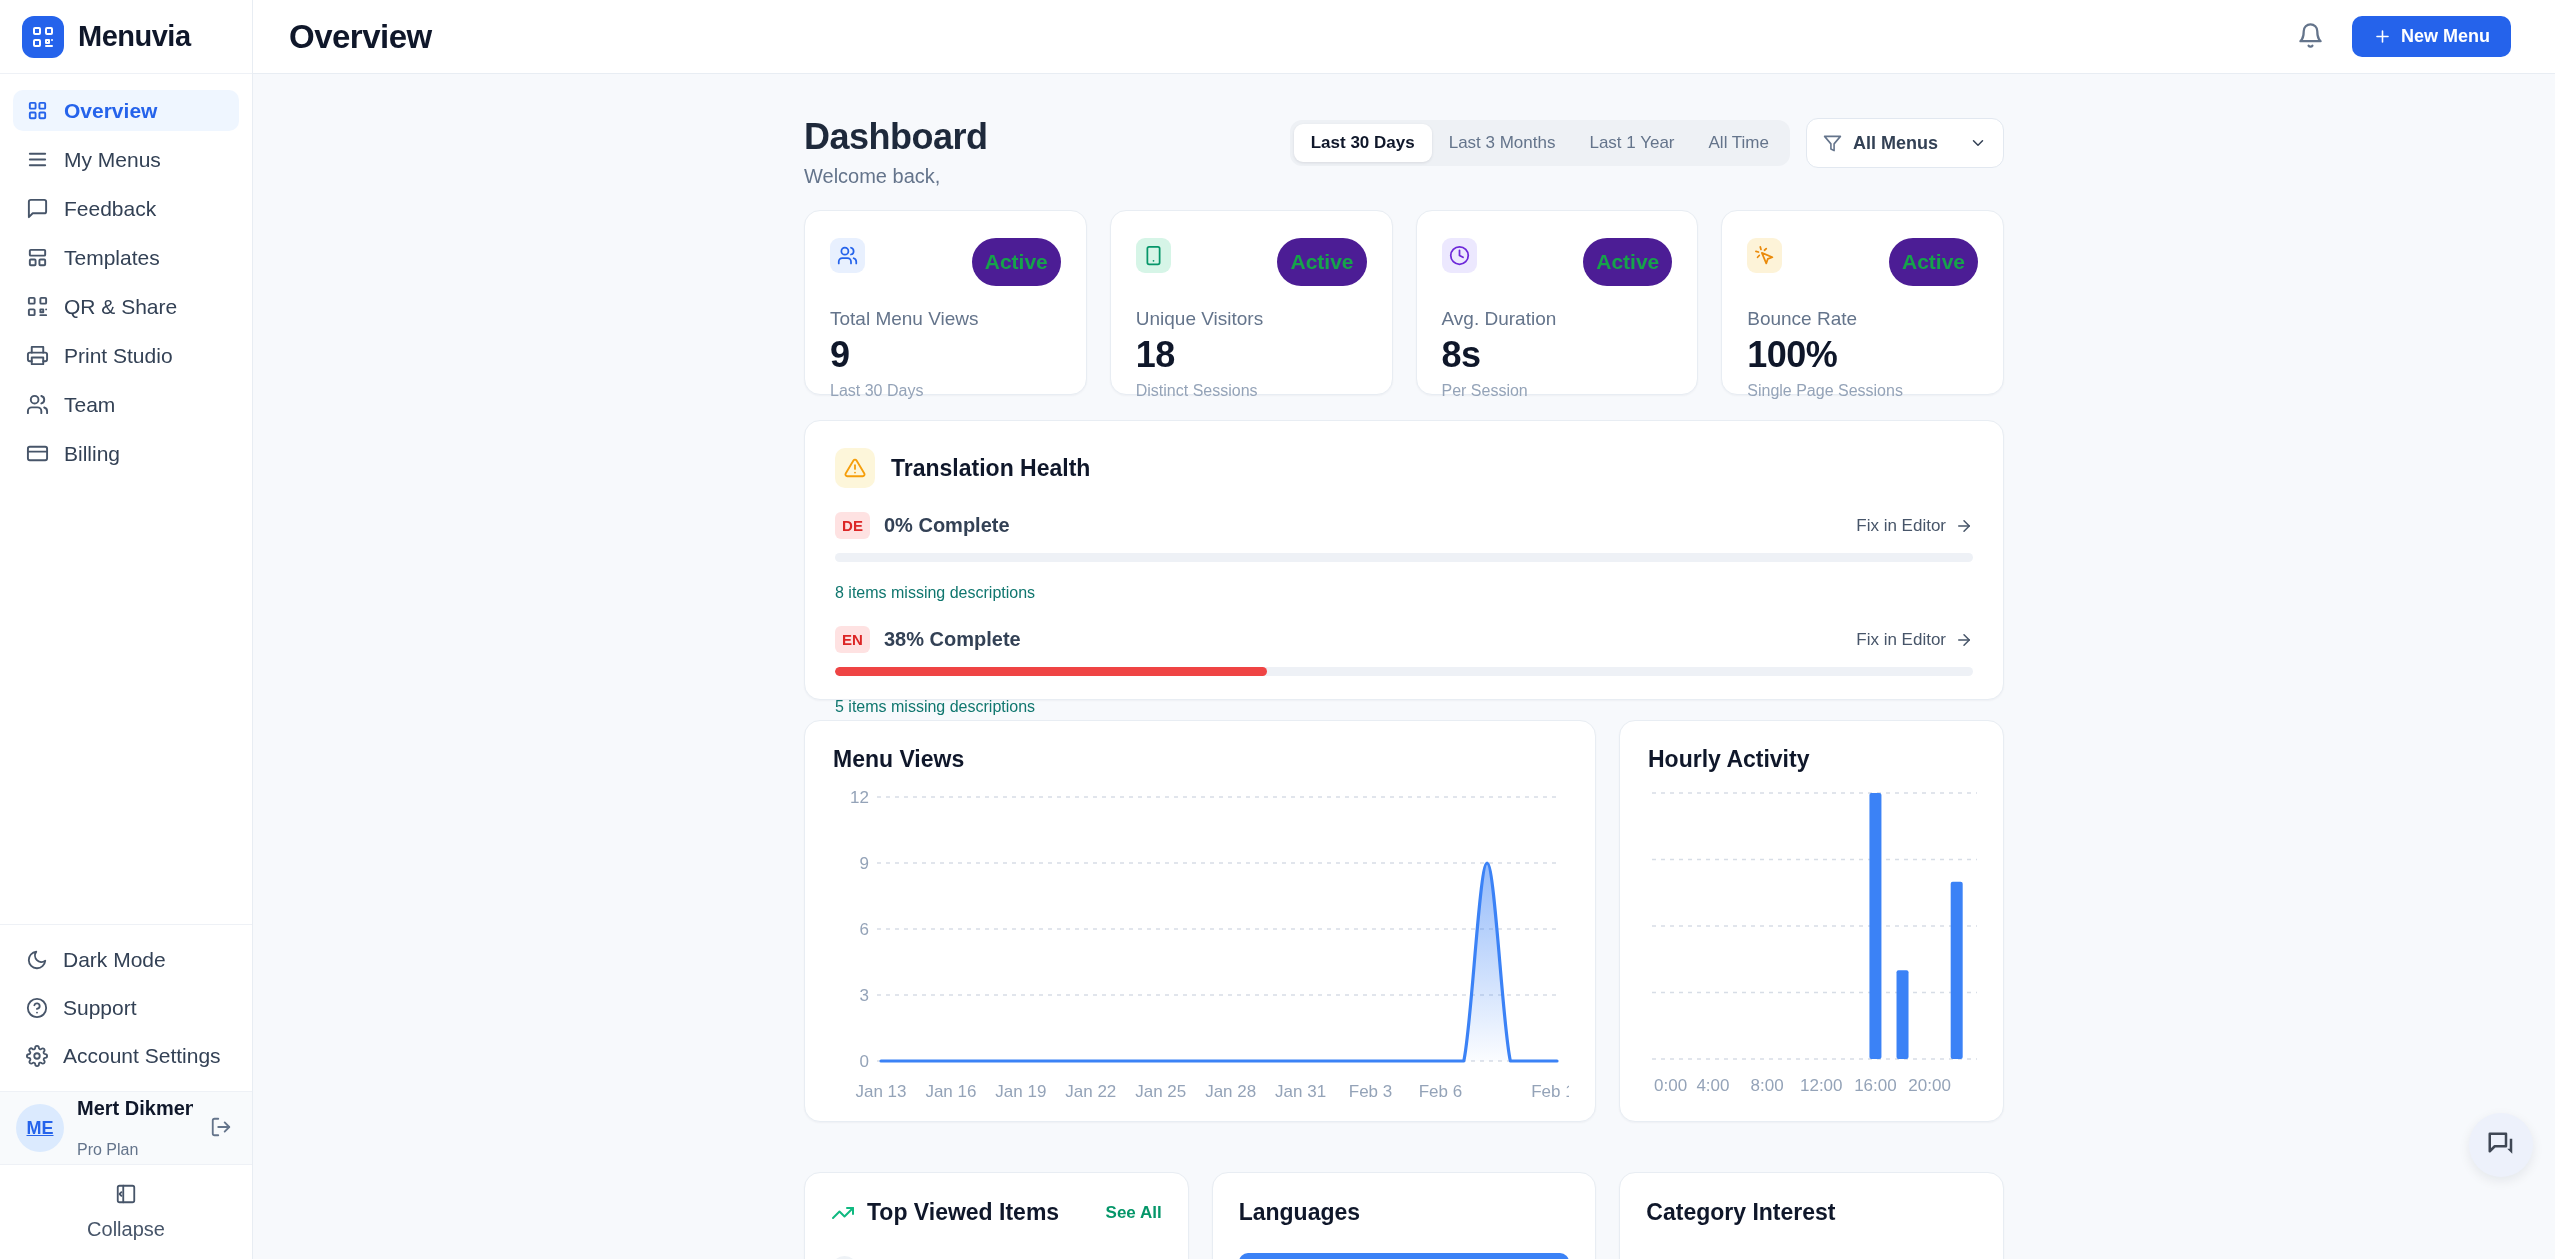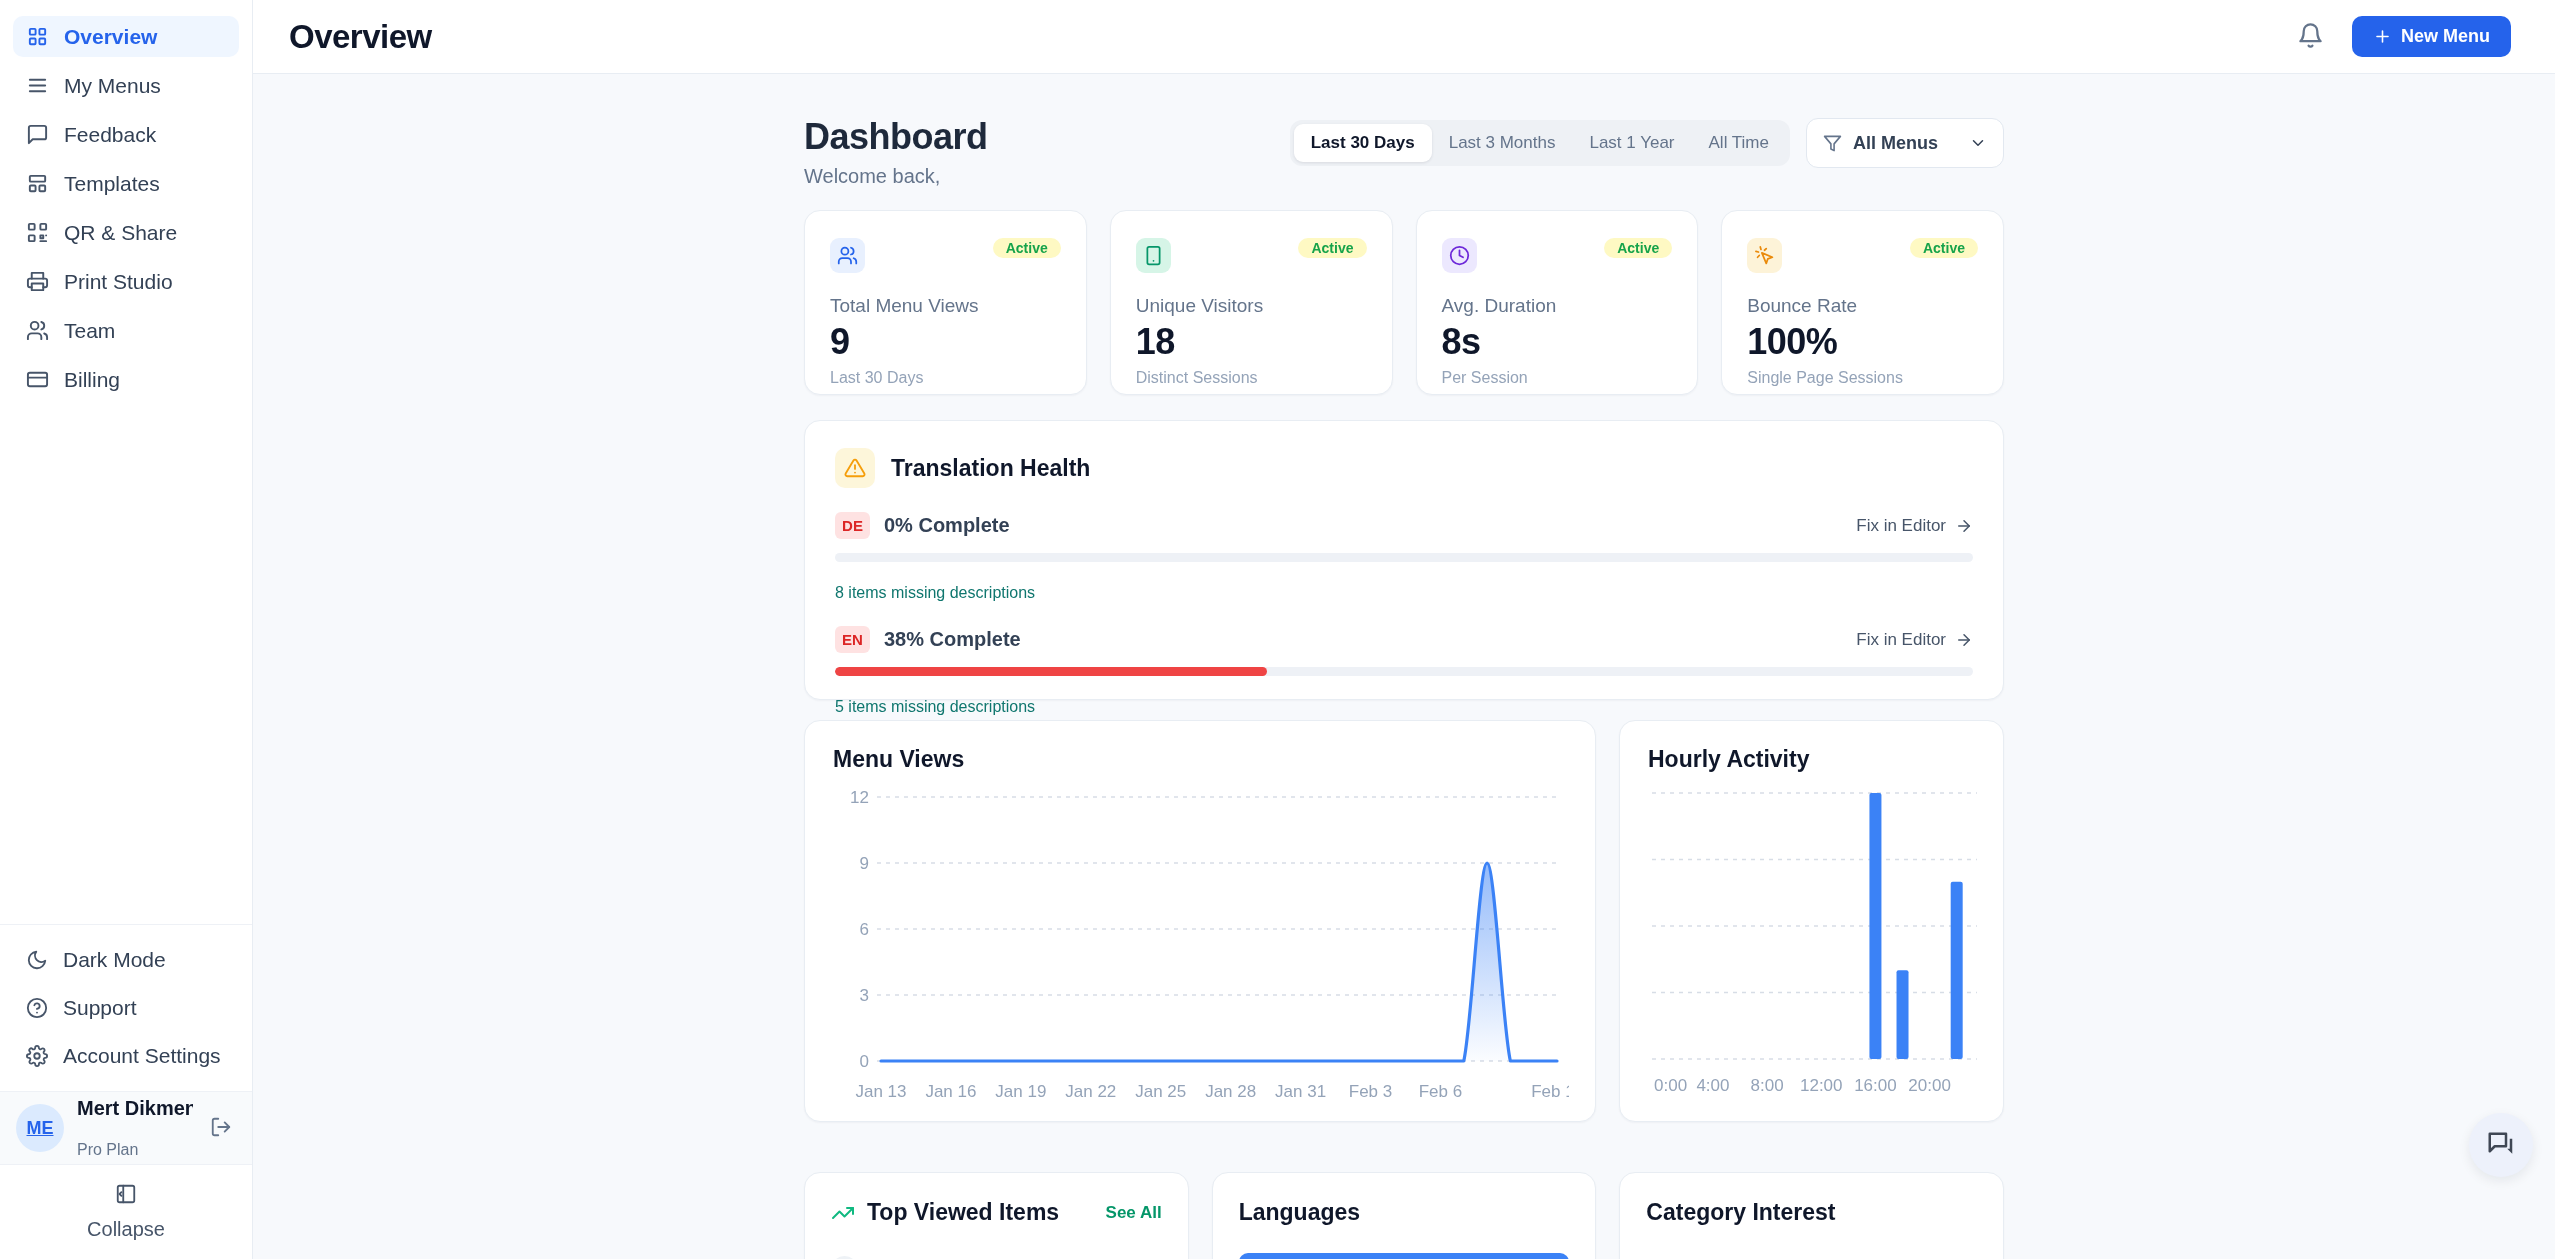--- a/index.html
+++ b/index.html
@@ -56,21 +56,21 @@
   .menu-select .sel-label { font-size:18px; font-weight:600; color:#334155; }
   .menu-select svg.chev { width:18px; height:18px; stroke:#334155; margin-left:auto; }
 
   .card { background:#ffffff; border:1px solid #e8edf3; border-radius:16px; box-shadow:0 1px 2px rgba(15,23,42,0.04); }
 
   .stats-row { display:grid; grid-template-columns:repeat(4,1fr); gap:23px; margin-top:22px; }
   .stat-card { height:185px; padding:27px 25px; position:relative; }
   .stat-top { display:flex; align-items:flex-start; justify-content:space-between; }
   .stat-icon { width:35px; height:35px; border-radius:9px; display:flex; align-items:center; justify-content:center; }
   .stat-icon svg { width:21px; height:21px; }
-  .stat-badge { background:#fef9c3; color:#16a34a; font-size:14px; font-weight:700; padding:2px 13px; border-radius:999px; }
+  .stat-badge { background:#4c1d95; color:#16a34a; font-size:21px; font-weight:700; padding:12px 13px; border-radius:999px; }
   .stat-label { margin-top:22px; font-size:19px; color:#64748b; font-weight:500; }
   .stat-value { margin-top:4px; font-size:36px; font-weight:800; color:#0f172a; letter-spacing:-0.5px; }
   .stat-sub { margin-top:6px; font-size:16px; color:#94a3b8; }
 
   .th-card { margin-top:25px; height:280px; padding:27px 30px; }
   .th-title-row { display:flex; align-items:center; gap:16px; }
   .th-icon { width:40px; height:40px; border-radius:10px; background:#fdf6da; display:flex; align-items:center; justify-content:center; }
   .th-icon svg { width:22px; height:22px; stroke:#f59e0b; }
   .th-title { font-size:23px; font-weight:700; color:#0f172a; }
   .th-row { margin-top:24px; }
@@ -105,20 +105,33 @@
   .chat-fab svg { width:30px; height:30px; }
 
   svg.lucide { fill:none; stroke-width:2; stroke-linecap:round; stroke-linejoin:round; }
 </style>
 </head>
 <body>
 
 <div class="app">
 
   <aside class="sidebar">
+    <div class="side-logo">
+      <div class="logo-box">
+        <svg class="lucide" viewBox="0 0 24 24">
+            <rect x="3" y="3" width="6" height="6" rx="1"></rect>
+            <rect x="15" y="3" width="6" height="6" rx="1"></rect>
+            <rect x="3" y="15" width="6" height="6" rx="1"></rect>
+            <path d="M15 15h3v3h-3z"></path>
+            <path d="M21 15v.01"></path>
+            <path d="M21 21h-6"></path>
+          </svg>
+      </div>
+      <div class="brand-name">Menuvia</div>
+    </div>
 
     <nav class="side-nav">
       <div class="nav-item active">
         <svg class="lucide" viewBox="0 0 24 24">
             <rect x="4" y="4" width="6" height="6" rx="1"></rect>
             <rect x="14" y="4" width="6" height="6" rx="1"></rect>
             <rect x="4" y="14" width="6" height="6" rx="1"></rect>
             <rect x="14" y="14" width="6" height="6" rx="1"></rect>
           </svg>
         <span>Overview</span>

